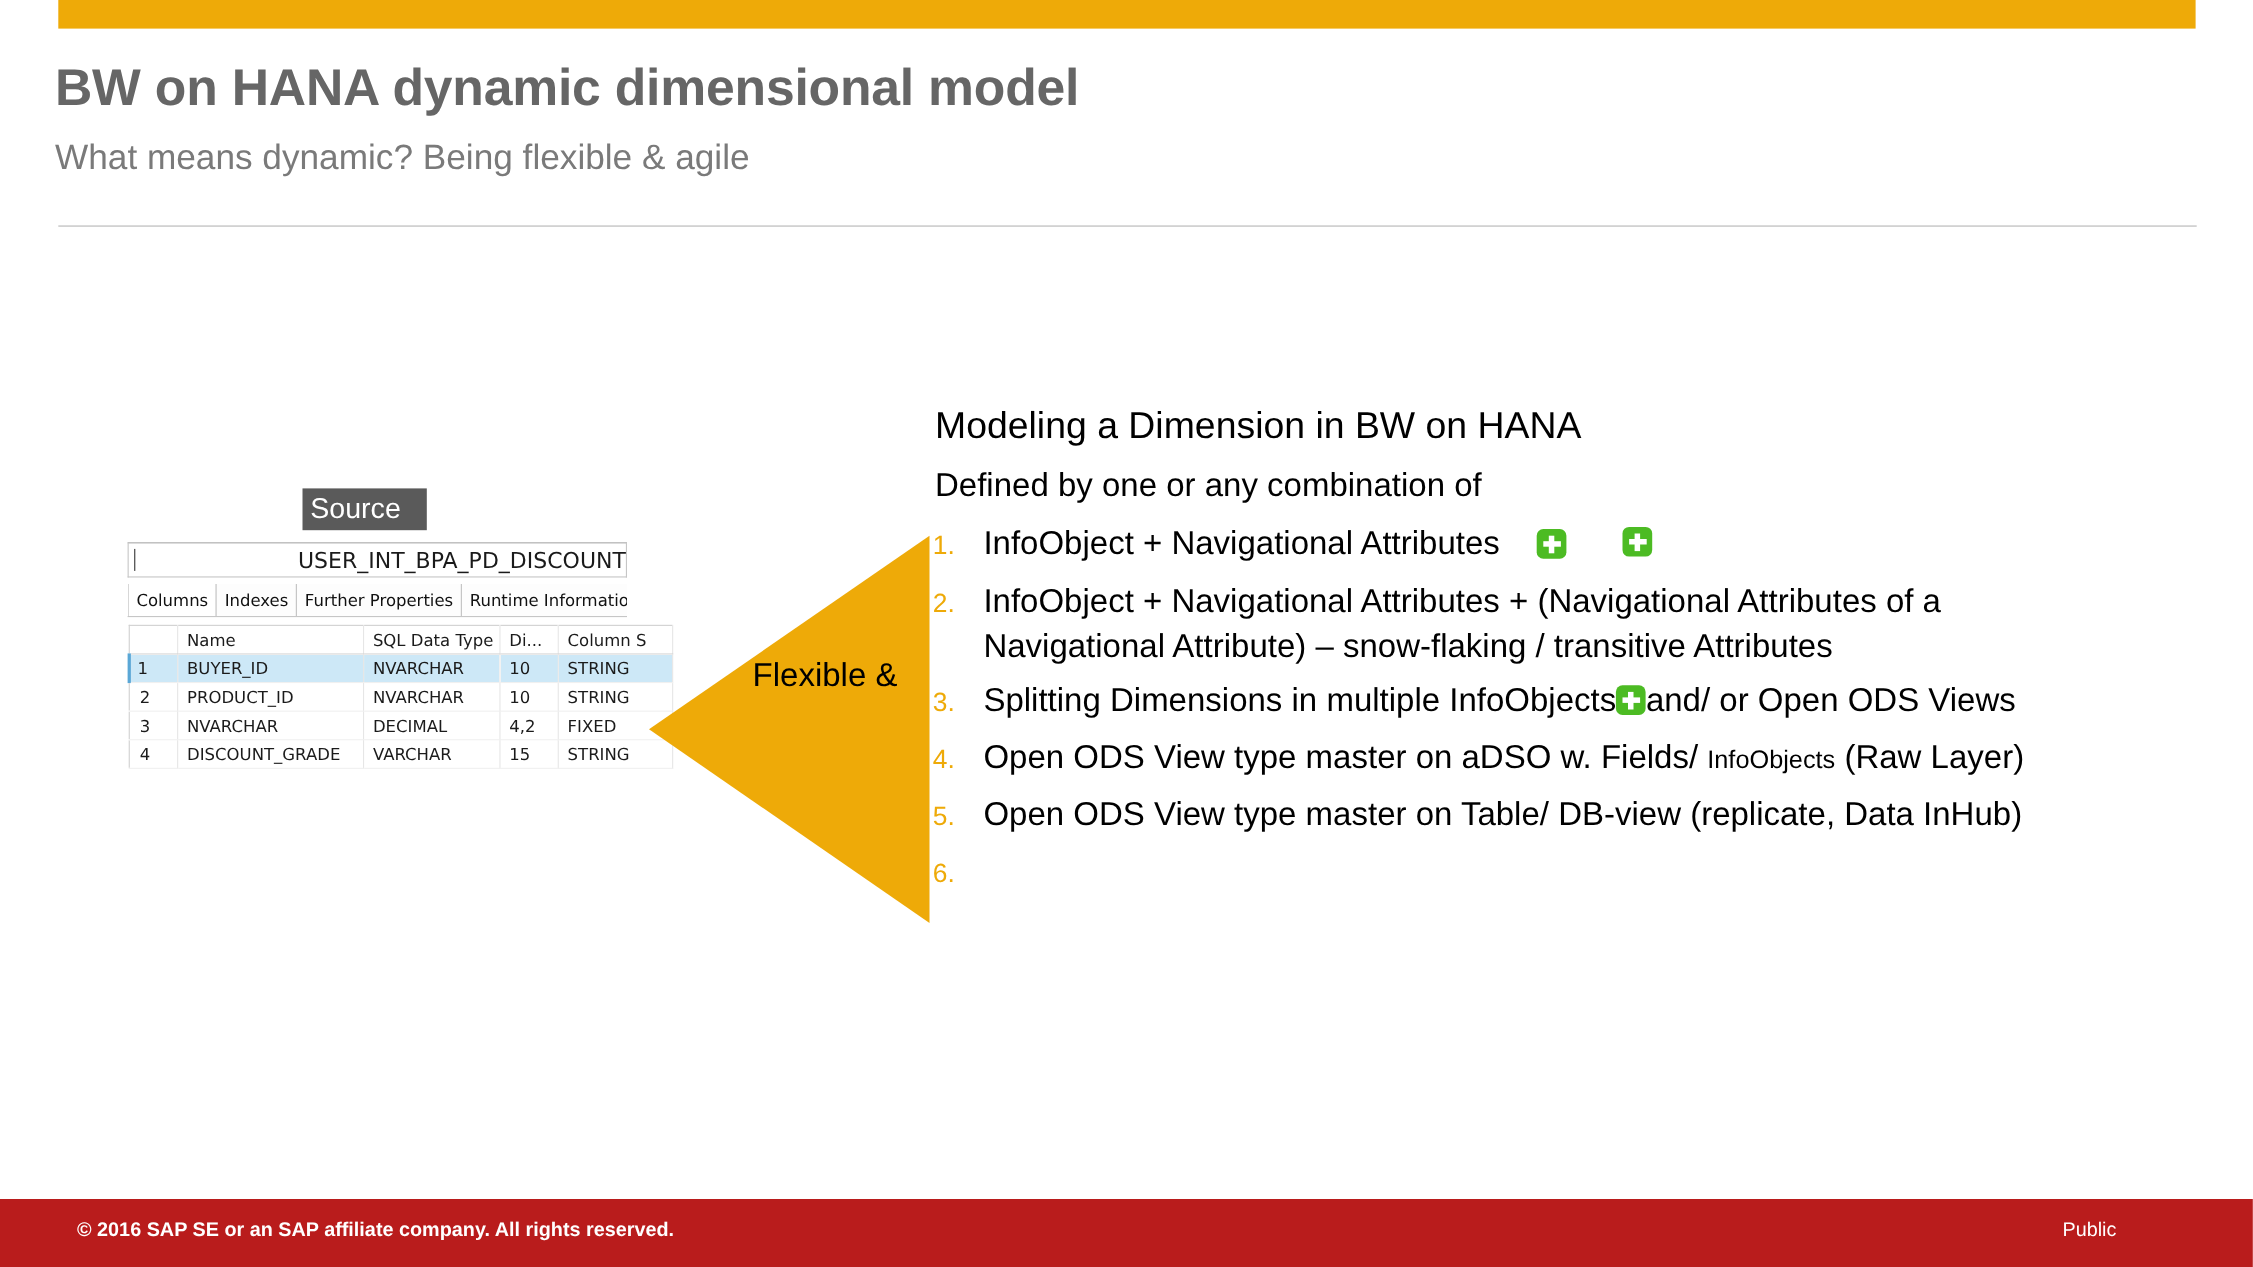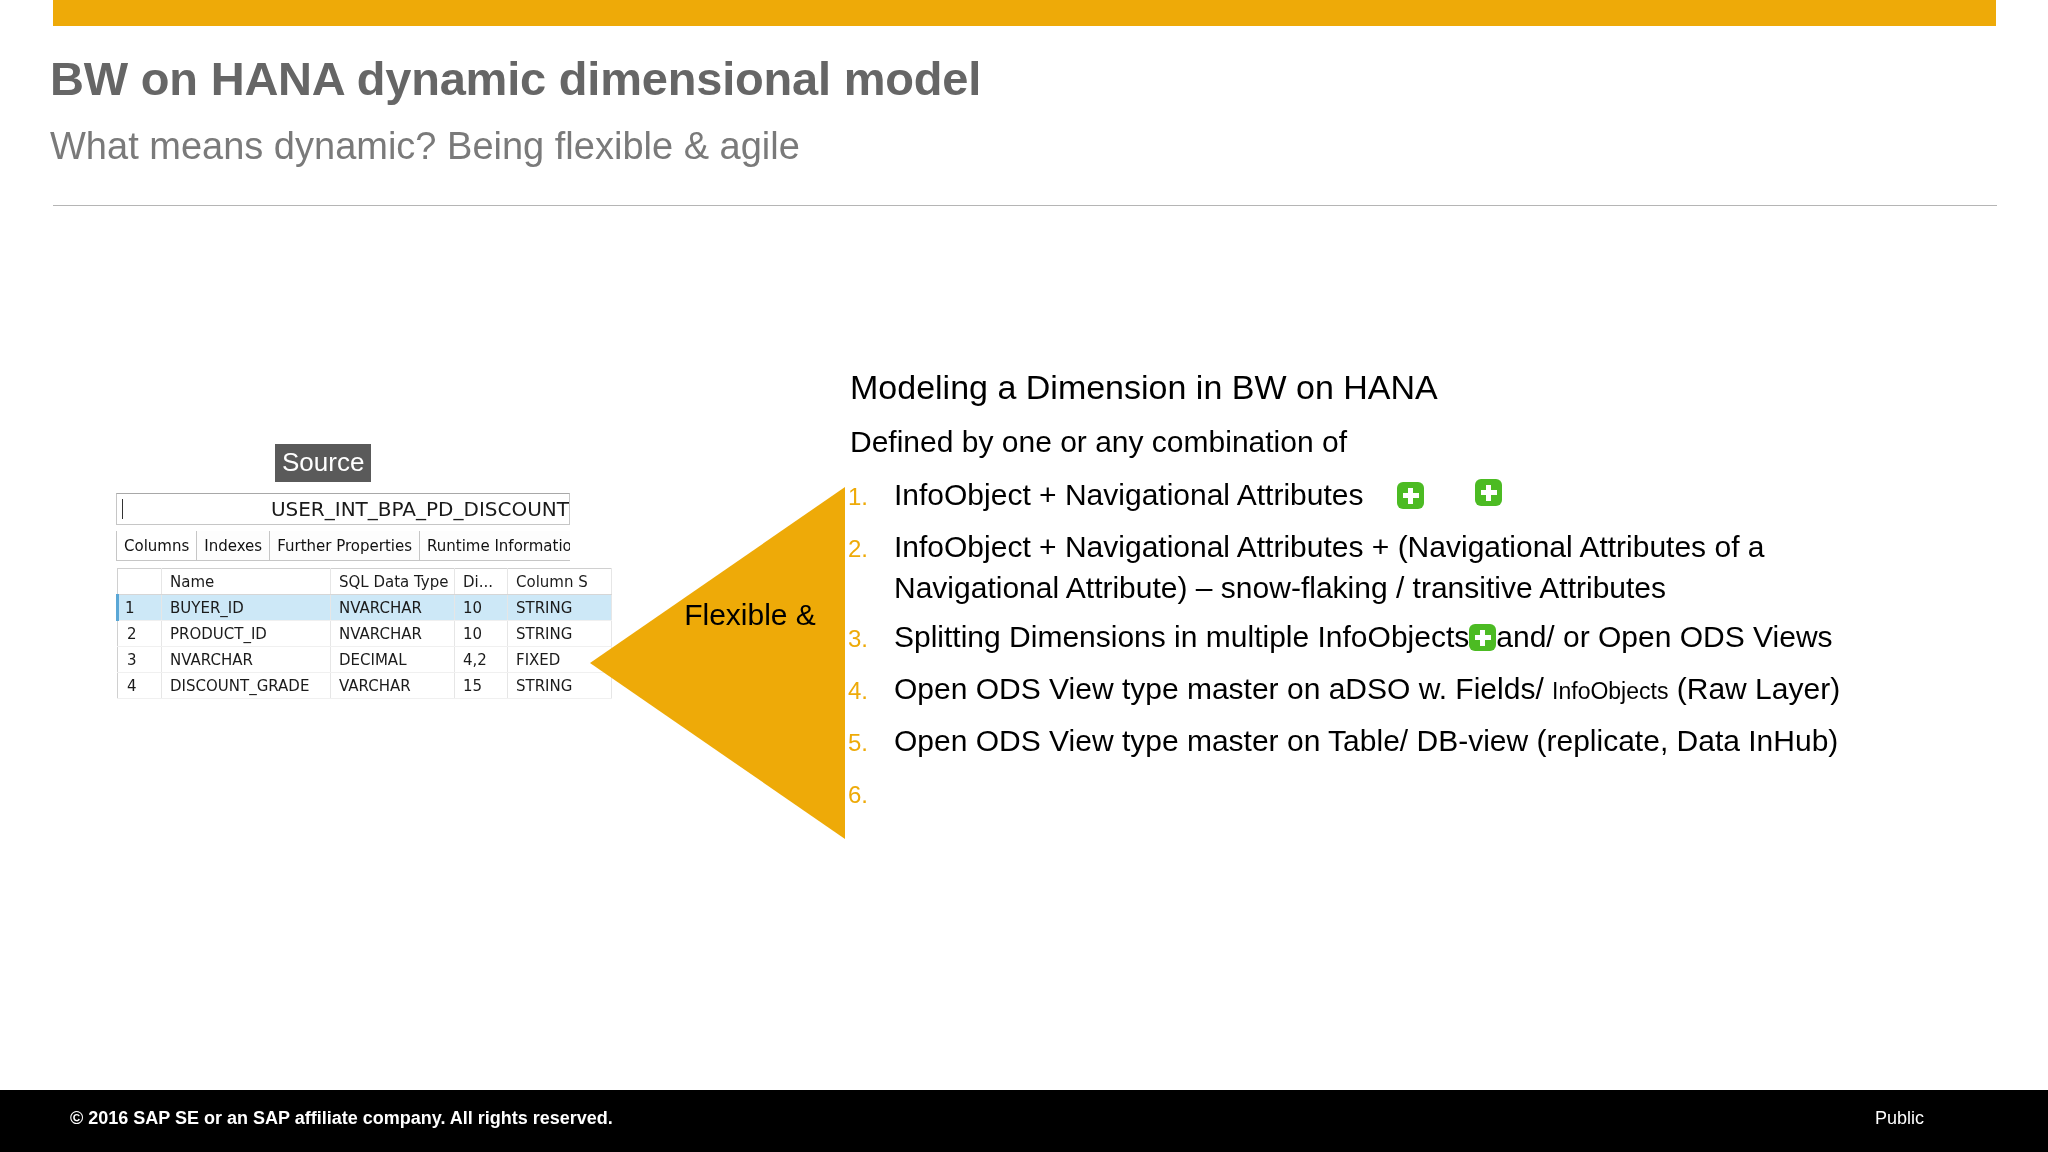--- a/index.html
+++ b/index.html
@@ -34,21 +34,21 @@
     font-size: 47px;
     font-weight: bold;
     color: #666666;
     letter-spacing: -0.2px;
     white-space: nowrap;
   }
   .slide-subtitle {
     position: absolute;
     left: 50px;
     top: 125px;
-    font-size: 38px;
+    font-size: 32px;
     font-weight: normal;
     color: #7a7a7a;
     white-space: nowrap;
   }
   .header-rule {
     position: absolute;
     left: 53px;
     top: 205px;
     width: 1944px;
     height: 1px;
@@ -57,21 +57,21 @@
 
   
   .source-badge {
     position: absolute;
     left: 275px;
     top: 444px;
     background: #5a5a5a;
     color: #ffffff;
     font-size: 26px;
     line-height: 32px;
-    padding: 2px 7px 4px 7px;
+    padding: 2px 24px 4px 7px;
     white-space: nowrap;
   }
 
   .sshot {
     position: absolute;
     left: 116px;
     top: 493px;
     width: 454px;
     font-family: "DejaVu Sans", sans-serif;
   }
@@ -263,21 +263,21 @@
     top: 479px;
   }
 
   
   .footer {
     position: absolute;
     left: 0;
     bottom: 0;
     width: 2048px;
     height: 62px;
-    background: #000000;
+    background: #b91c1c;
   }
   .footer-left {
     position: absolute;
     left: 70px;
     top: 18px;
     color: #ffffff;
     font-size: 18px;
     font-weight: bold;
     white-space: nowrap;
   }

